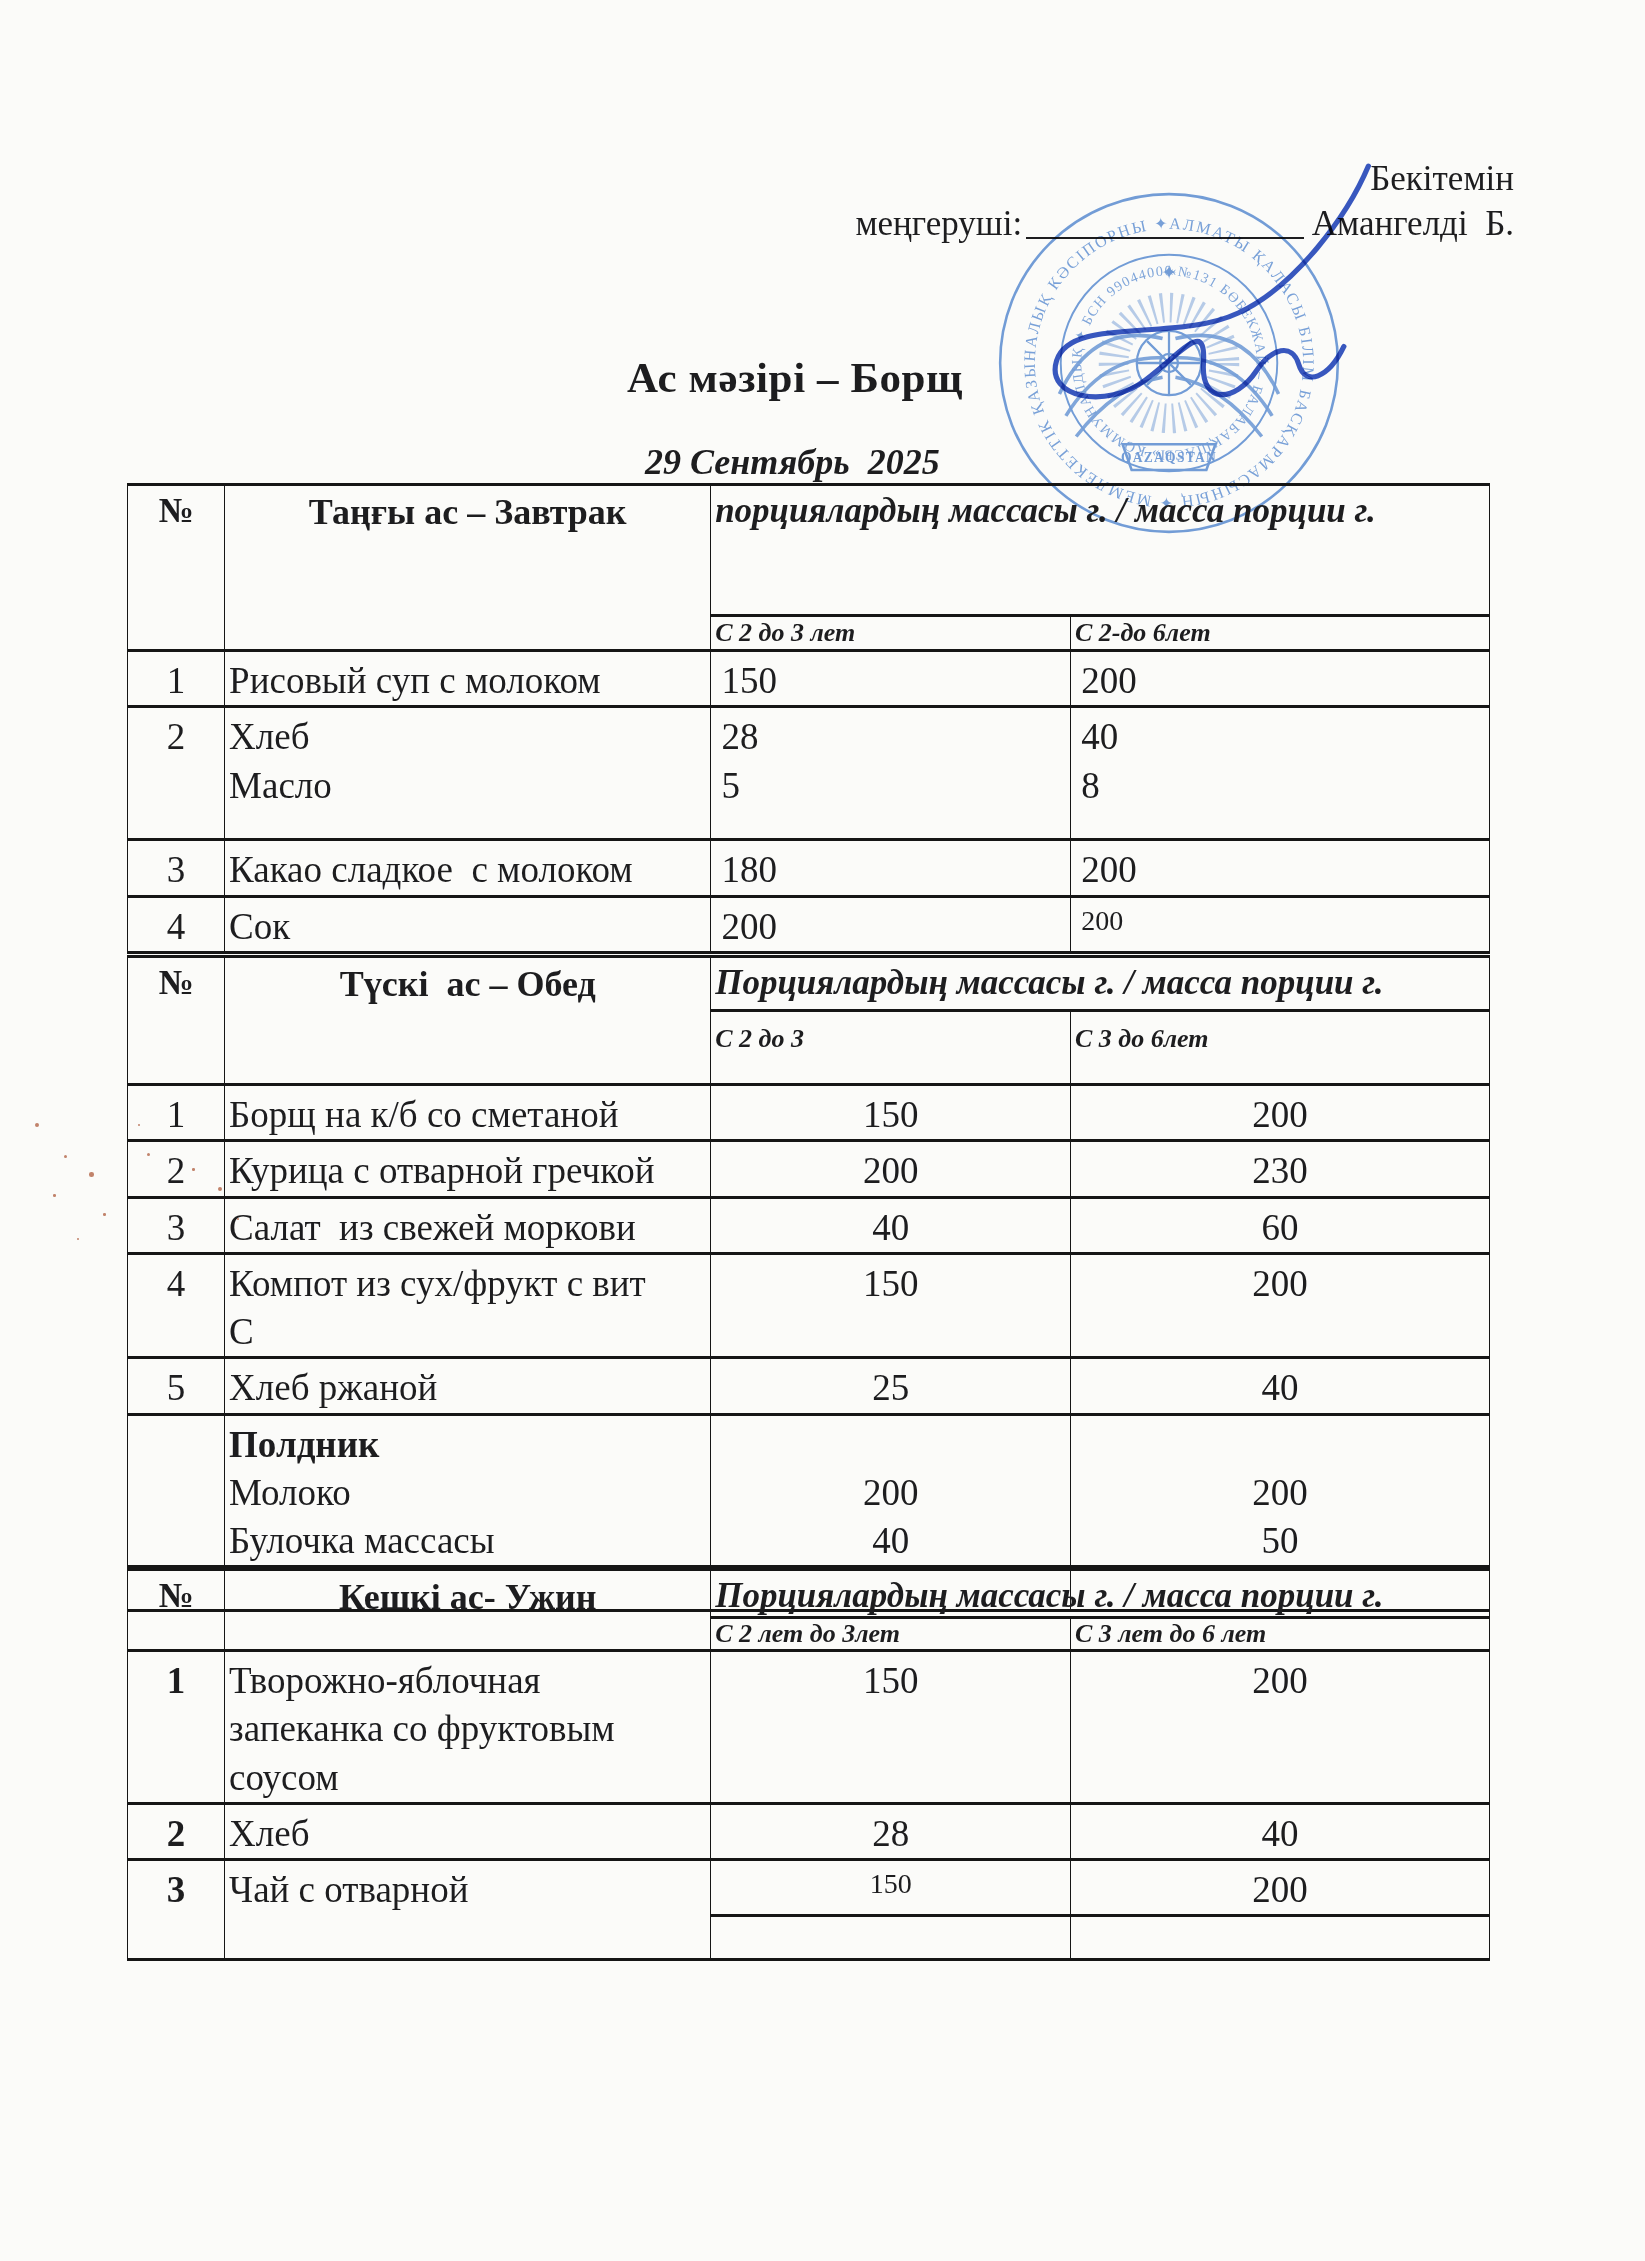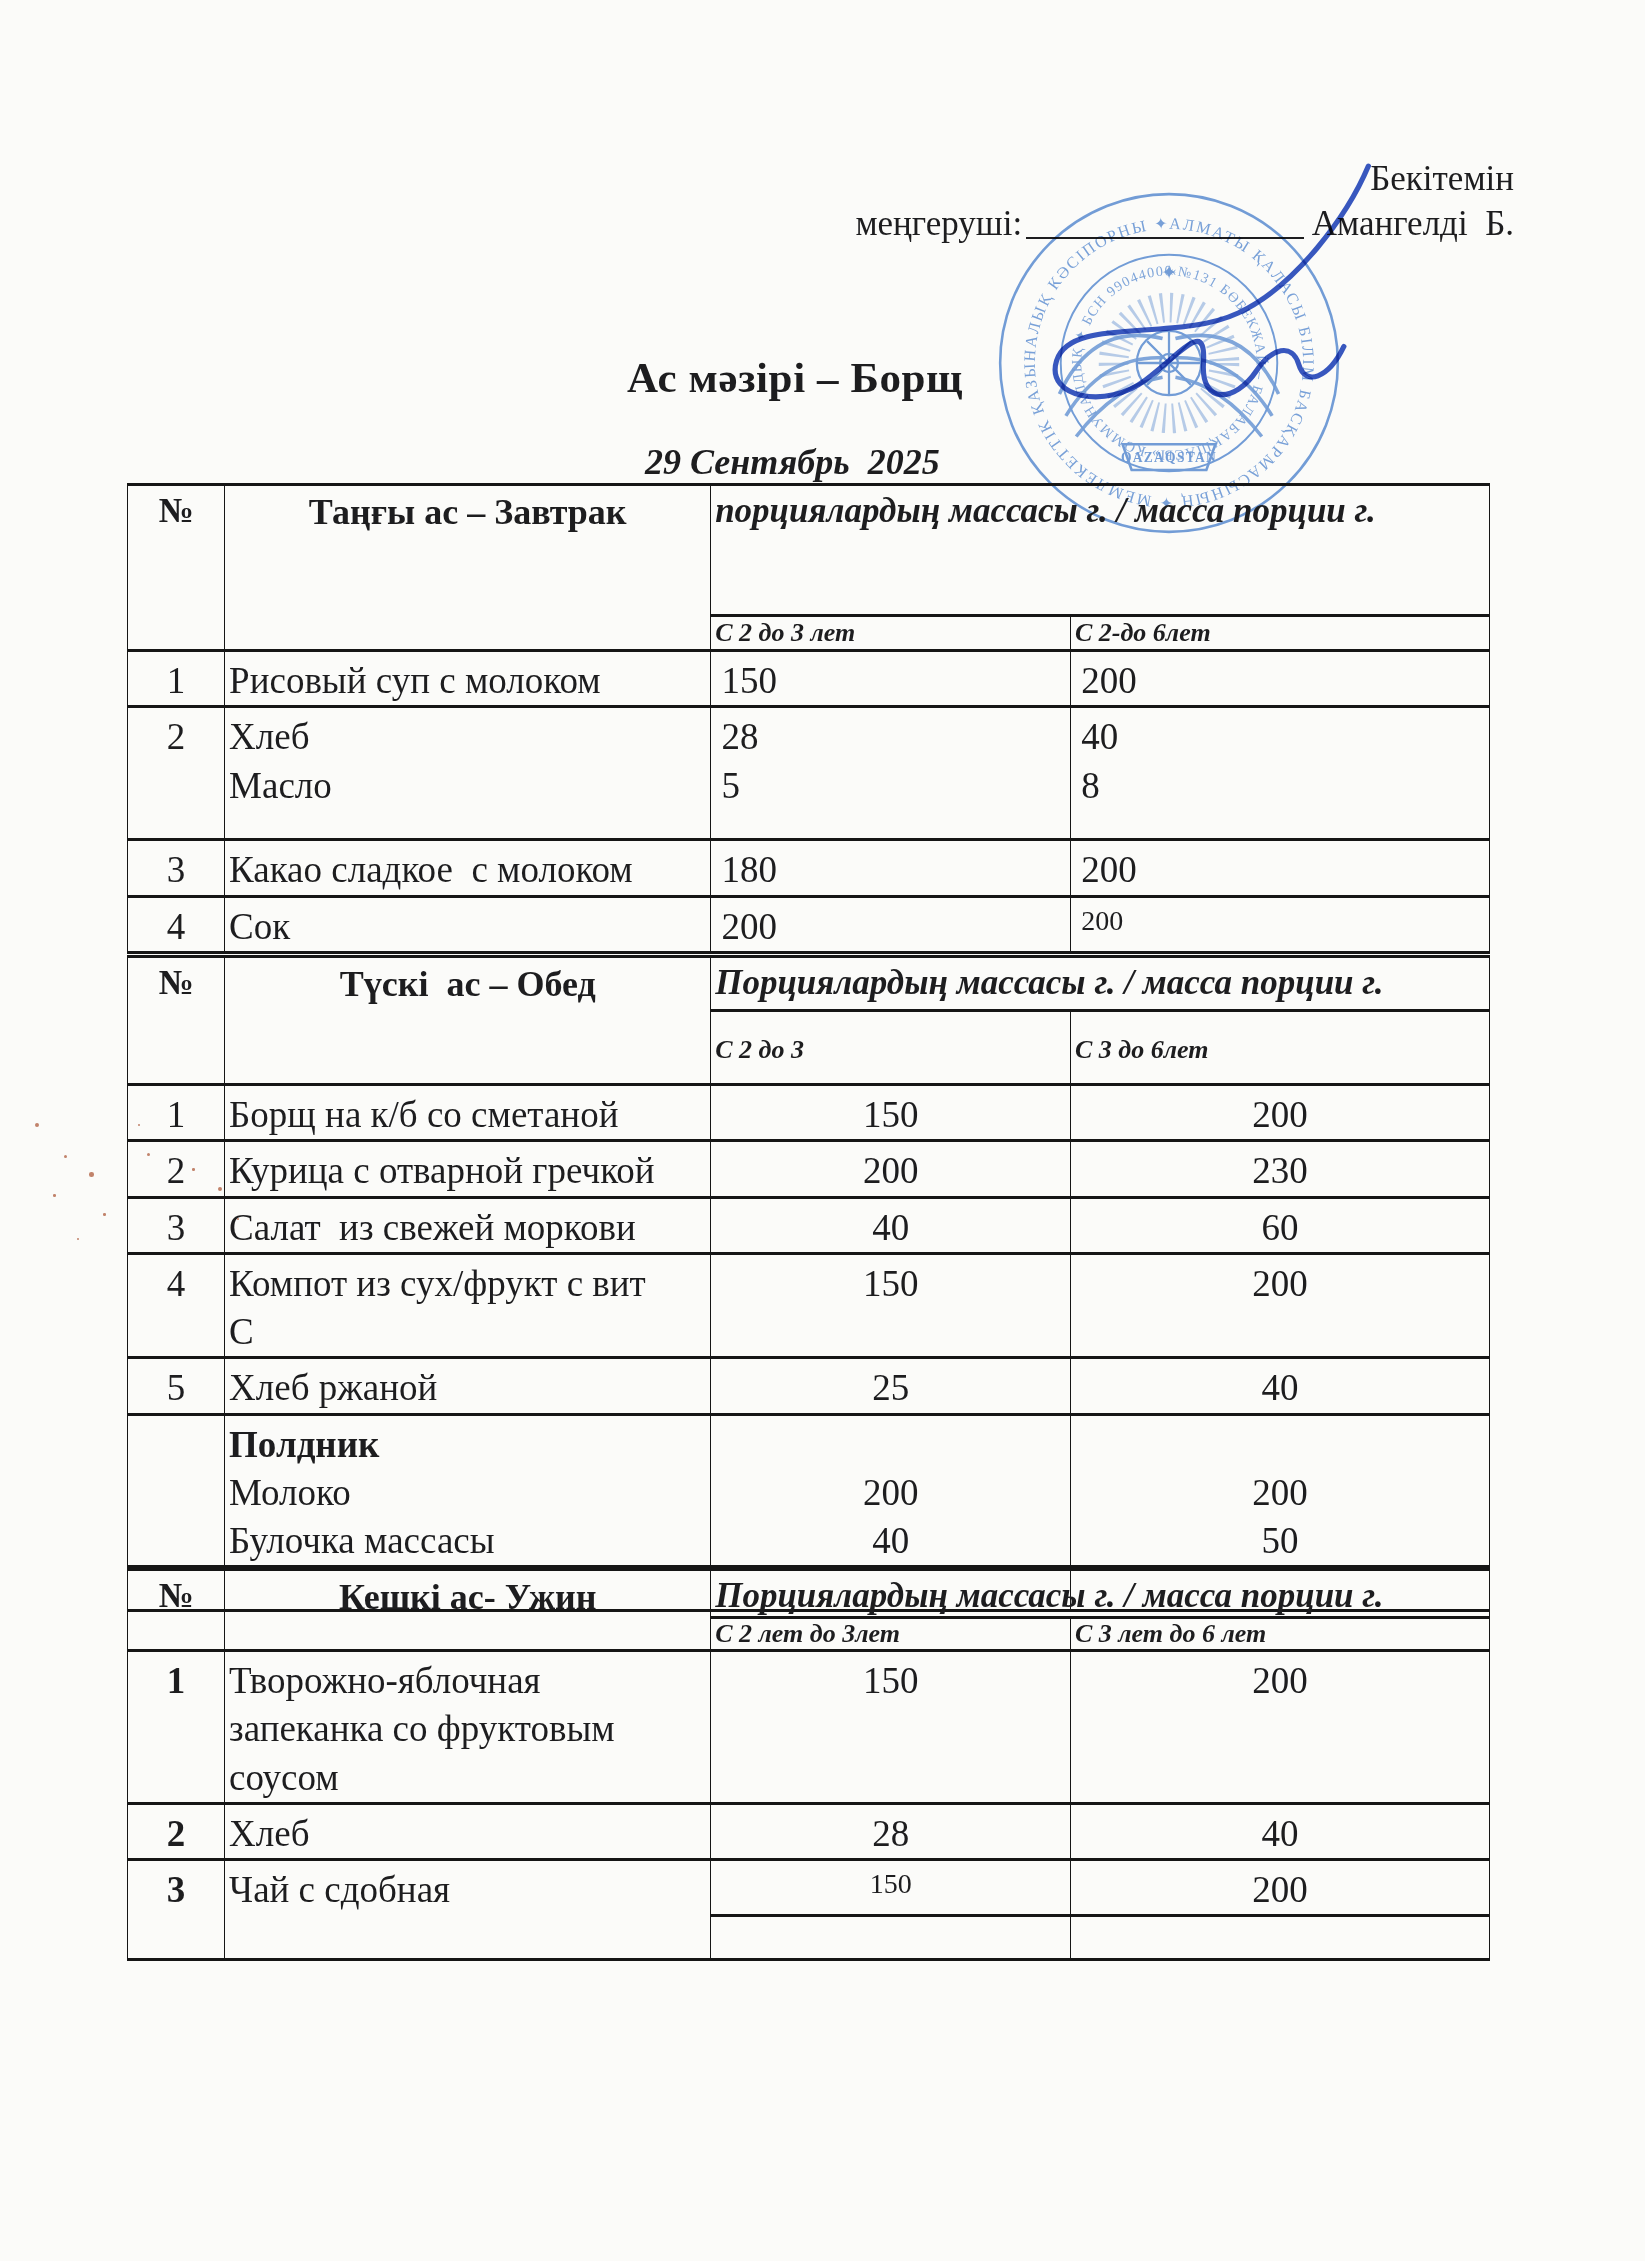--- a/index.html
+++ b/index.html
@@ -31,21 +31,21 @@
     border:1.9px solid #161616;border-top-width:3.2px;border-bottom-width:3.2px;
     vertical-align:top;padding:5.2px 3.9px 0 3.9px;overflow:hidden;
   }
   table.menu th{font-weight:bold;white-space:pre-wrap;}
   table.menu td{white-space:pre-wrap;line-height:1.3;}
   th.h-num{font-size:35px;text-align:center;padding-top:7.7px;}
   th.h-meal{font-size:36px;text-align:center;padding-top:7.7px;}
   th.h-span{font-size:35px;font-style:italic;text-align:left;padding-top:6.4px;}
   th.h-sub{font-size:26px;font-style:italic;text-align:left;}
   tr.sub-mid th{vertical-align:middle;padding-top:0;}
-  tr.sub-top th{vertical-align:top;padding-top:23px;}
+  tr.sub-top th{vertical-align:top;padding-top:12px;}
   td.c-num{text-align:center;}
   td.c-name{text-align:left;padding-left:10.3px;}
   .align-left td.c-val{text-align:left;padding-left:10.3px;}
   .align-center td.c-val{text-align:center;}
   td.small{font-size:28px;padding-top:7.7px;}
   td.bold-first::first-line{font-weight:bold;}
   .num-bold td.c-num{font-weight:bold;}
   .no-bottom{border-bottom:none !important;}
   .no-top{border-top:none !important;}
 
@@ -264,21 +264,21 @@
             <td class="c-val">200</td>
           </tr>
           <tr style="height: 48px;">
             <td class="c-num">2</td>
             <td class="c-name">Хлеб</td>
             <td class="c-val">28</td>
             <td class="c-val">40</td>
           </tr>
           <tr style="height: 52px;">
             <td class="c-num no-bottom">3</td>
-            <td class="c-name no-bottom">Чай с сдобная</td>
+            <td class="c-name no-bottom">Чай с отварной</td>
             <td class="c-val small">150</td>
             <td class="c-val">200</td>
           </tr>
           <tr style="height: 44px;">
             <td class="c-num no-top"></td>
             <td class="c-name no-top"></td>
             <td class="c-val"></td>
             <td class="c-val"></td>
           </tr>
         </tbody>

